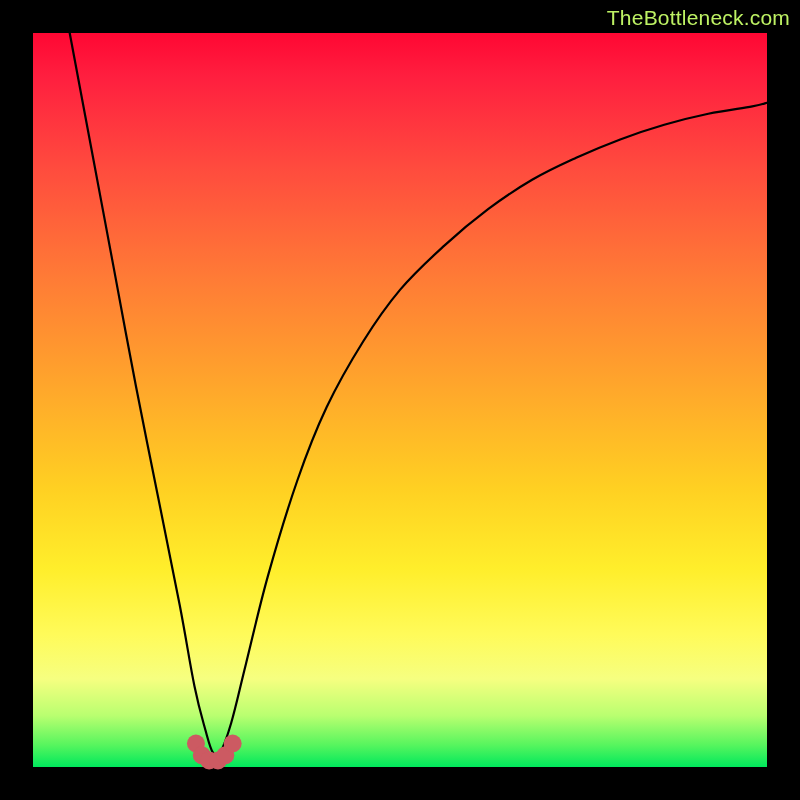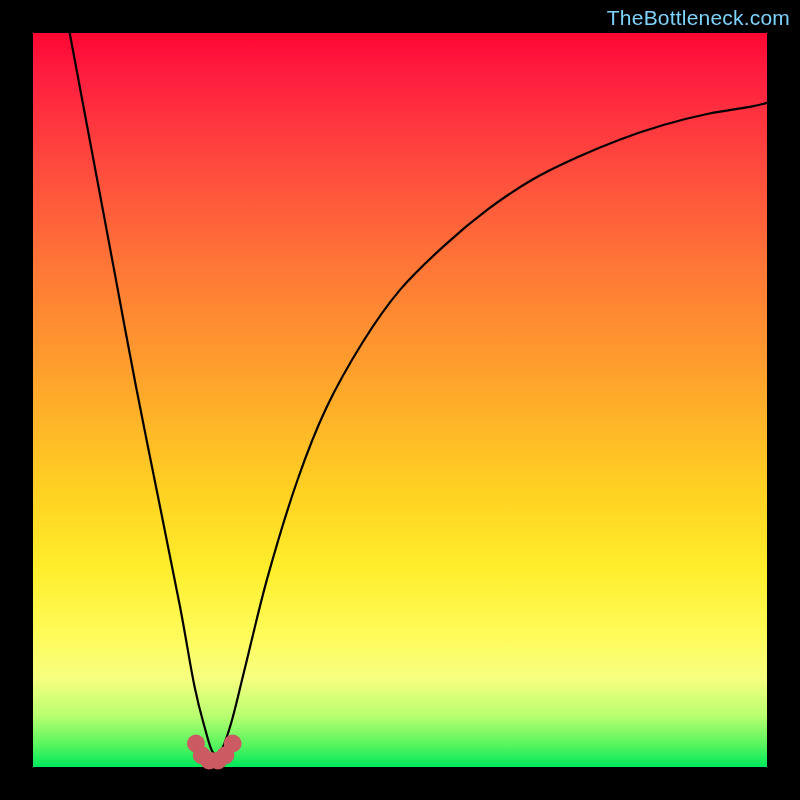--- a/index.html
+++ b/index.html
@@ -39,21 +39,21 @@
       #f6ff80 88%,
       #b9ff70 93%,
       #57f55e 97%,
       #00e85c 100%
     );
   }
   .watermark {
     position: absolute;
     top: 6px;
     right: 10px;
-    color: #7dd3fc;
+    color: #bef264;
     font-size: 21px;
     font-weight: 500;
     letter-spacing: 0.2px;
     user-select: none;
   }
   svg.curve {
     position: absolute;
     left: 0;
     top: 0;
     width: 734px;

